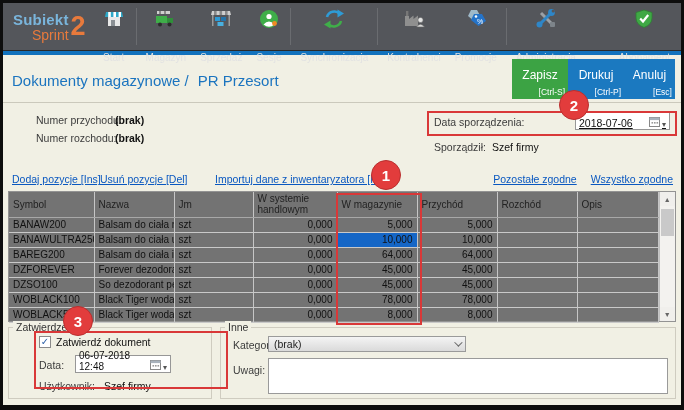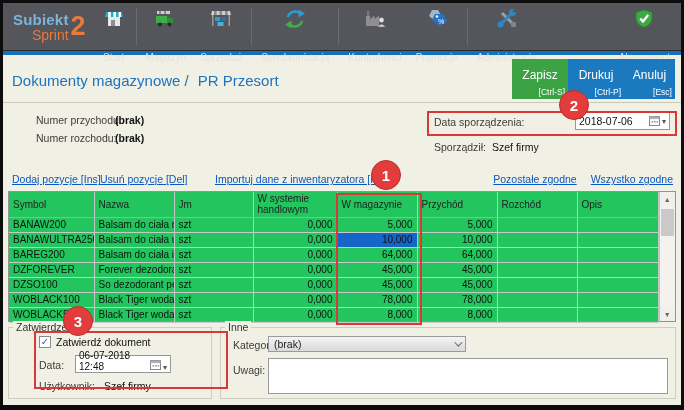--- a/index.html
+++ b/index.html
@@ -39,37 +39,37 @@
   .btn-anuluj { width:51px; }
 
   
   .meta-row { position:relative; height:62px; font-size:10.5px; color:#3c3c3c; }
   .lbl-np { position:absolute; left:33px; top:11px; }
   .val-np { position:absolute; left:112px; top:11px; font-weight:bold; color:#111; }
   .lbl-nr { position:absolute; left:33px; top:29px; }
   .val-nr { position:absolute; left:112px; top:29px; font-weight:bold; color:#111; }
   .lbl-ds { position:absolute; left:431px; top:13px; }
   .date-field { position:absolute; left:572px; top:9px; width:95px; height:18px;
-                background:#fff; border:1px solid #979797; display:flex; align-items:center;
-                padding:0 3px; font-size:10.5px; color:#111; }
+                background:#fff; border:1px solid #979797; display:flex; align-items:flex-end;
+                padding:0 3px; font-size:10.5px; color:#111;text-decoration:underline; }
   .date-field .dval { flex:1; }
   .caret { font-size:8px; color:#555; margin-left:2px; }
   .lbl-sp { position:absolute; left:431px; top:38px; }
   .val-sp { position:absolute; left:489px; top:38px; color:#111; }
 
   
   .links-row { position:relative; height:26px; font-size:10.5px; }
   .links-row a { color:#0a58c0; text-decoration:underline; cursor:pointer; white-space:nowrap; }
   .lk1 { position:absolute; left:9px;  top:8px; }
   .lk2 { position:absolute; left:97px; top:8px; }
   .lk3 { position:absolute; left:212px; top:8px; }
   .links-right { position:absolute; right:8px; top:8px; display:flex; gap:14px; }
 
   
-  .table-wrap { margin-left:5px; width:668px; height:131px; background:#22c55e;
+  .table-wrap { margin-left:5px; width:668px; height:131px; background:#737373;
                 border:1px solid #939393; display:flex; }
   table.grid { border-collapse:collapse; table-layout:fixed; width:649px; font-size:10px; }
   table.grid col.c1{width:85px} table.grid col.c2{width:80px} table.grid col.c3{width:79px}
   table.grid col.c4{width:84px} table.grid col.c5{width:80px} table.grid col.c6{width:80px}
   table.grid col.c7{width:80px} table.grid col.c8{width:81px}
   table.grid th { height:25px; font-weight:normal; text-align:left; color:#222;
                   border-right:1px solid #c6c6c6; border-bottom:1px solid #a8a8a8;
                   padding:1px 4px; line-height:11px; vertical-align:middle; }
   table.grid td { height:15px; border-right:1px solid #c6c6c6; border-bottom:1px solid #c9c9c9;
                   padding:0 4px; color:#111; white-space:nowrap; overflow:hidden; }
@@ -179,20 +179,31 @@
             <rect x="4" y="7" width="1.5" height="11" fill="#9a9a9a"></rect>
             <rect x="20.5" y="7" width="1.5" height="11" fill="#9a9a9a"></rect>
             <rect x="7" y="9" width="5" height="4" fill="#2e9bd6"></rect>
             <rect x="13" y="9" width="5" height="4" fill="#2573a8"></rect>
             <rect x="9.5" y="14" width="6" height="4" fill="#49b0e0"></rect>
           </svg>
       </span>
       <span class="tlabel">Sprzedaż</span>
     </div>
 
+    <div class="tb-item">
+      <span class="ticon">
+        <svg width="24" height="22" viewBox="0 0 24 22">
+            <circle cx="12" cy="11" r="9" fill="#3fae49"></circle>
+            <circle cx="12" cy="8.5" r="2.6" fill="#fff"></circle>
+            <path d="M6.5,16.5 q5.5,-6 11,0 q-5.5,4.5 -11,0 Z" fill="#fff"></path>
+            <circle cx="17.5" cy="15.5" r="2.4" fill="#f08a24"></circle>
+          </svg>
+      </span>
+      <span class="tlabel">Sesje</span>
+    </div>
     <div class="tb-sep"></div>
 
     <div class="tb-item">
       <span class="ticon">
         <svg width="26" height="22" viewBox="0 0 26 22">
             <path d="M6,9 A7.5,7 0 0 1 19,6" stroke="#2e9bd6" stroke-width="2.6" fill="none"></path>
             <polygon points="16.5,1.5 23,5.5 16.5,9.5" fill="#2e9bd6"></polygon>
             <path d="M20,13 A7.5,7 0 0 1 7,16" stroke="#3fae49" stroke-width="2.6" fill="none"></path>
             <polygon points="9.5,20.5 3,16.5 9.5,12.5" fill="#3fae49"></polygon>
           </svg>

